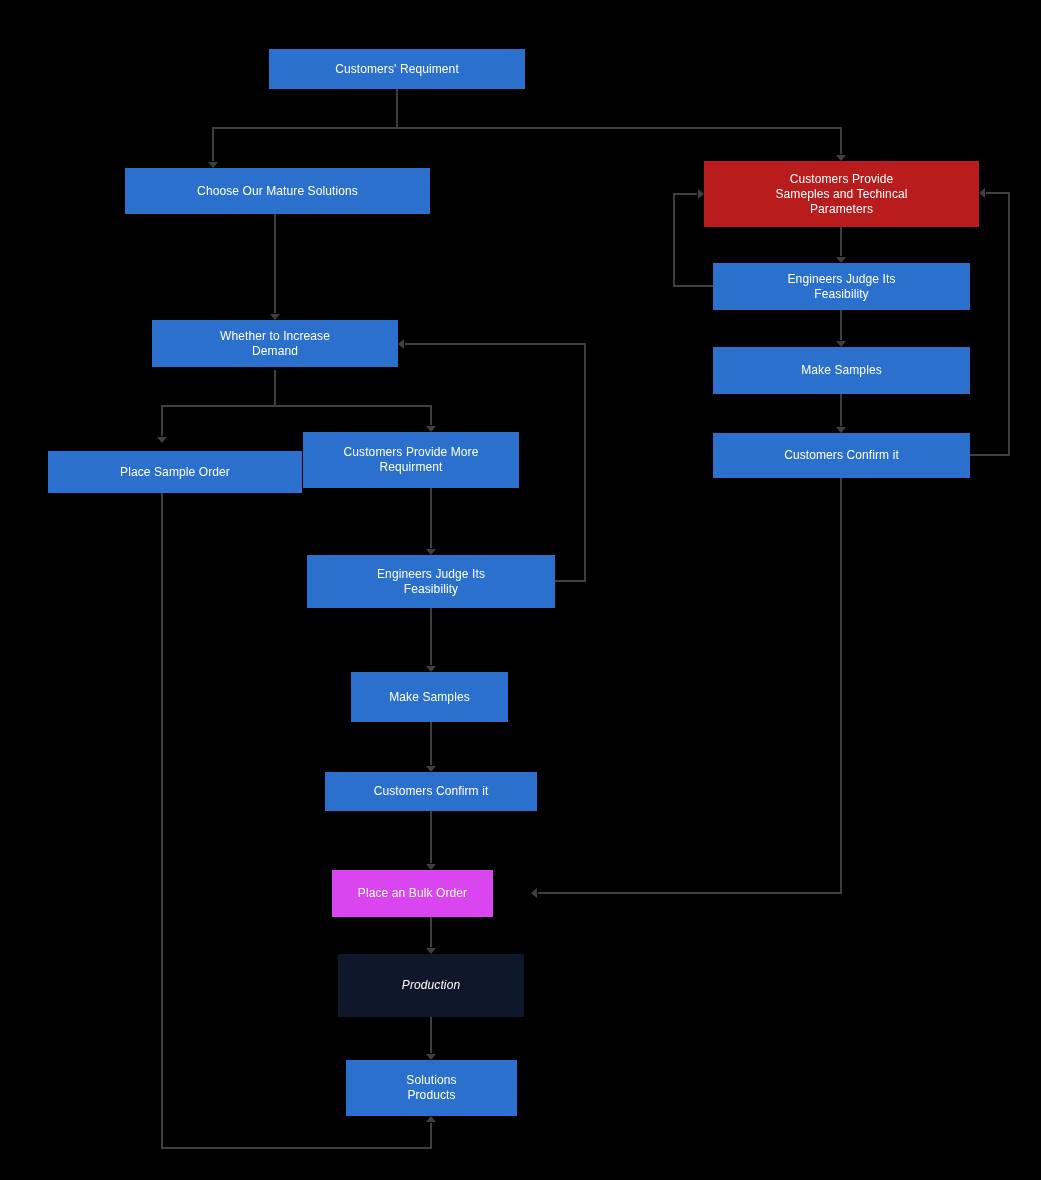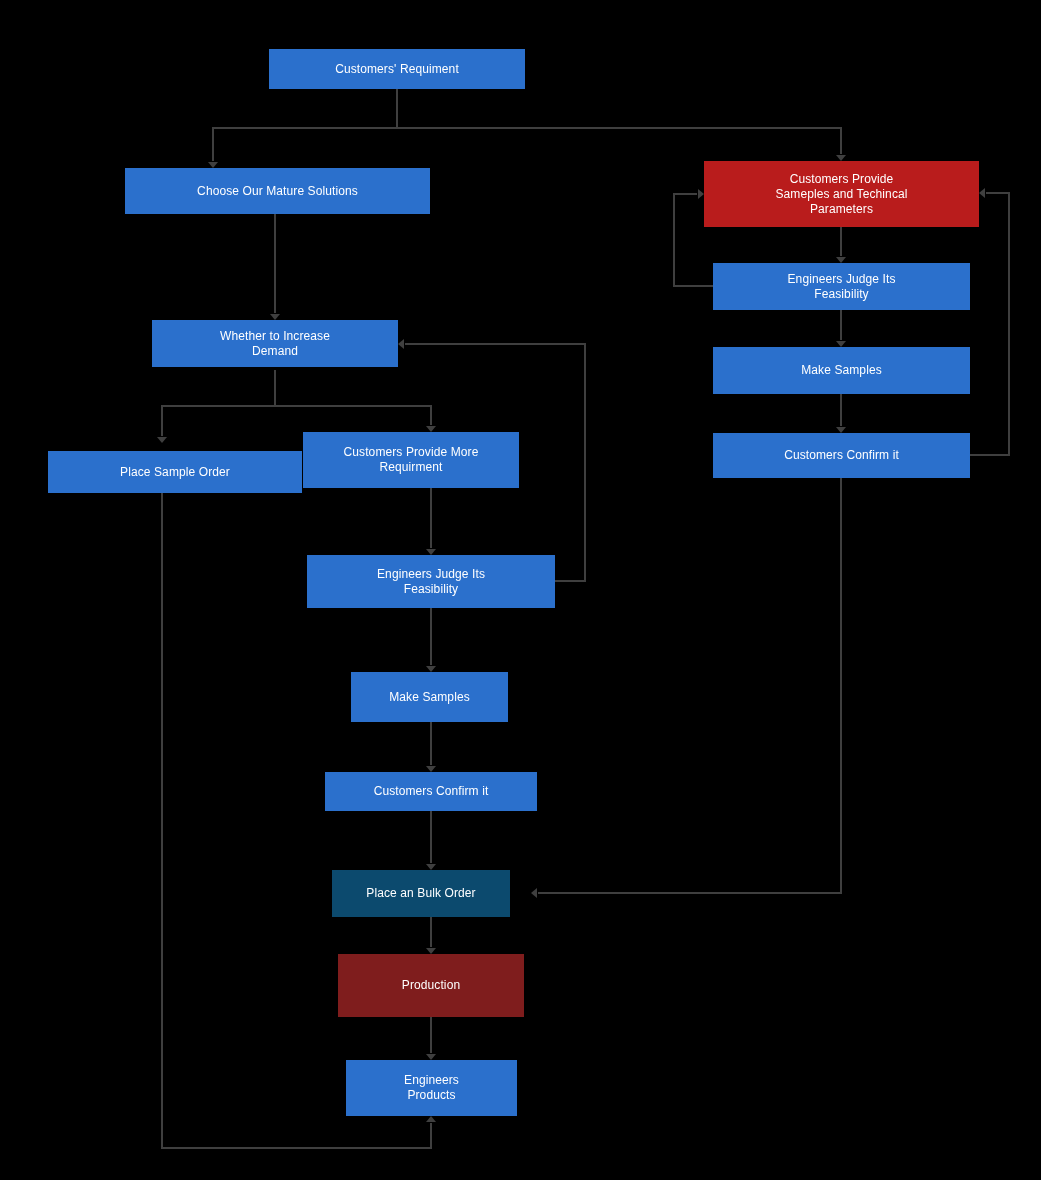--- a/index.html
+++ b/index.html
@@ -135,18 +135,18 @@
       <div class="node" style="left: 713px; top: 433px; width: 257px; height: 45px; background: rgb(43, 112, 204); color: rgb(255, 255, 255);"><span>Customers Confirm it</span></div>
       <div class="node" style="left: 152px; top: 320px; width: 246px; height: 47px; background: rgb(43, 112, 204); color: rgb(255, 255, 255);"><span>Whether to Increase
 Demand</span></div>
       <div class="node" style="left: 48px; top: 443px; width: 254px; height: 42px; background: rgb(43, 112, 204); color: rgb(255, 255, 255); margin-top: 8px;"><span>Place Sample Order</span></div>
       <div class="node" style="left: 303px; top: 432px; width: 216px; height: 56px; background: rgb(43, 112, 204); color: rgb(255, 255, 255);"><span>Customers Provide More
 Requirment</span></div>
       <div class="node" style="left: 307px; top: 555px; width: 248px; height: 53px; background: rgb(43, 112, 204); color: rgb(255, 255, 255);"><span>Engineers Judge Its
 Feasibility</span></div>
       <div class="node" style="left: 351px; top: 672px; width: 157px; height: 50px; background: rgb(43, 112, 204); color: rgb(255, 255, 255);"><span>Make Samples</span></div>
       <div class="node" style="left: 325px; top: 772px; width: 212px; height: 39px; background: rgb(43, 112, 204); color: rgb(255, 255, 255);"><span>Customers Confirm it</span></div>
-      <div class="node" style="left: 332px; top: 870px; width: 178px; height: 47px; background: #0c4a6e; color: rgb(255, 255, 255);"><span>Place an Bulk Order</span></div>
-      <div class="node" style="left: 338px; top: 954px; width: 186px; height: 63px; background: #7f1d1d; color: rgb(255, 255, 255);"><span>Production</span></div>
-      <div class="node" style="left: 346px; top: 1060px; width: 171px; height: 56px; background: rgb(43, 112, 204); color: rgb(255, 255, 255);"><span>Engineers
+      <div class="node" style="left: 332px; top: 870px; width: 161px; height: 47px; background: #d946ef; color: rgb(255, 255, 255);"><span>Place an Bulk Order</span></div>
+      <div class="node" style="left: 338px; top: 954px; width: 186px; height: 63px; background: #0f172a; color: rgb(255, 255, 255); font-style: italic;"><span>Production</span></div>
+      <div class="node" style="left: 346px; top: 1060px; width: 171px; height: 56px; background: rgb(43, 112, 204); color: rgb(255, 255, 255);"><span>Solutions
 Products</span></div>
     </div>
 </div>
 
 </body></html>

